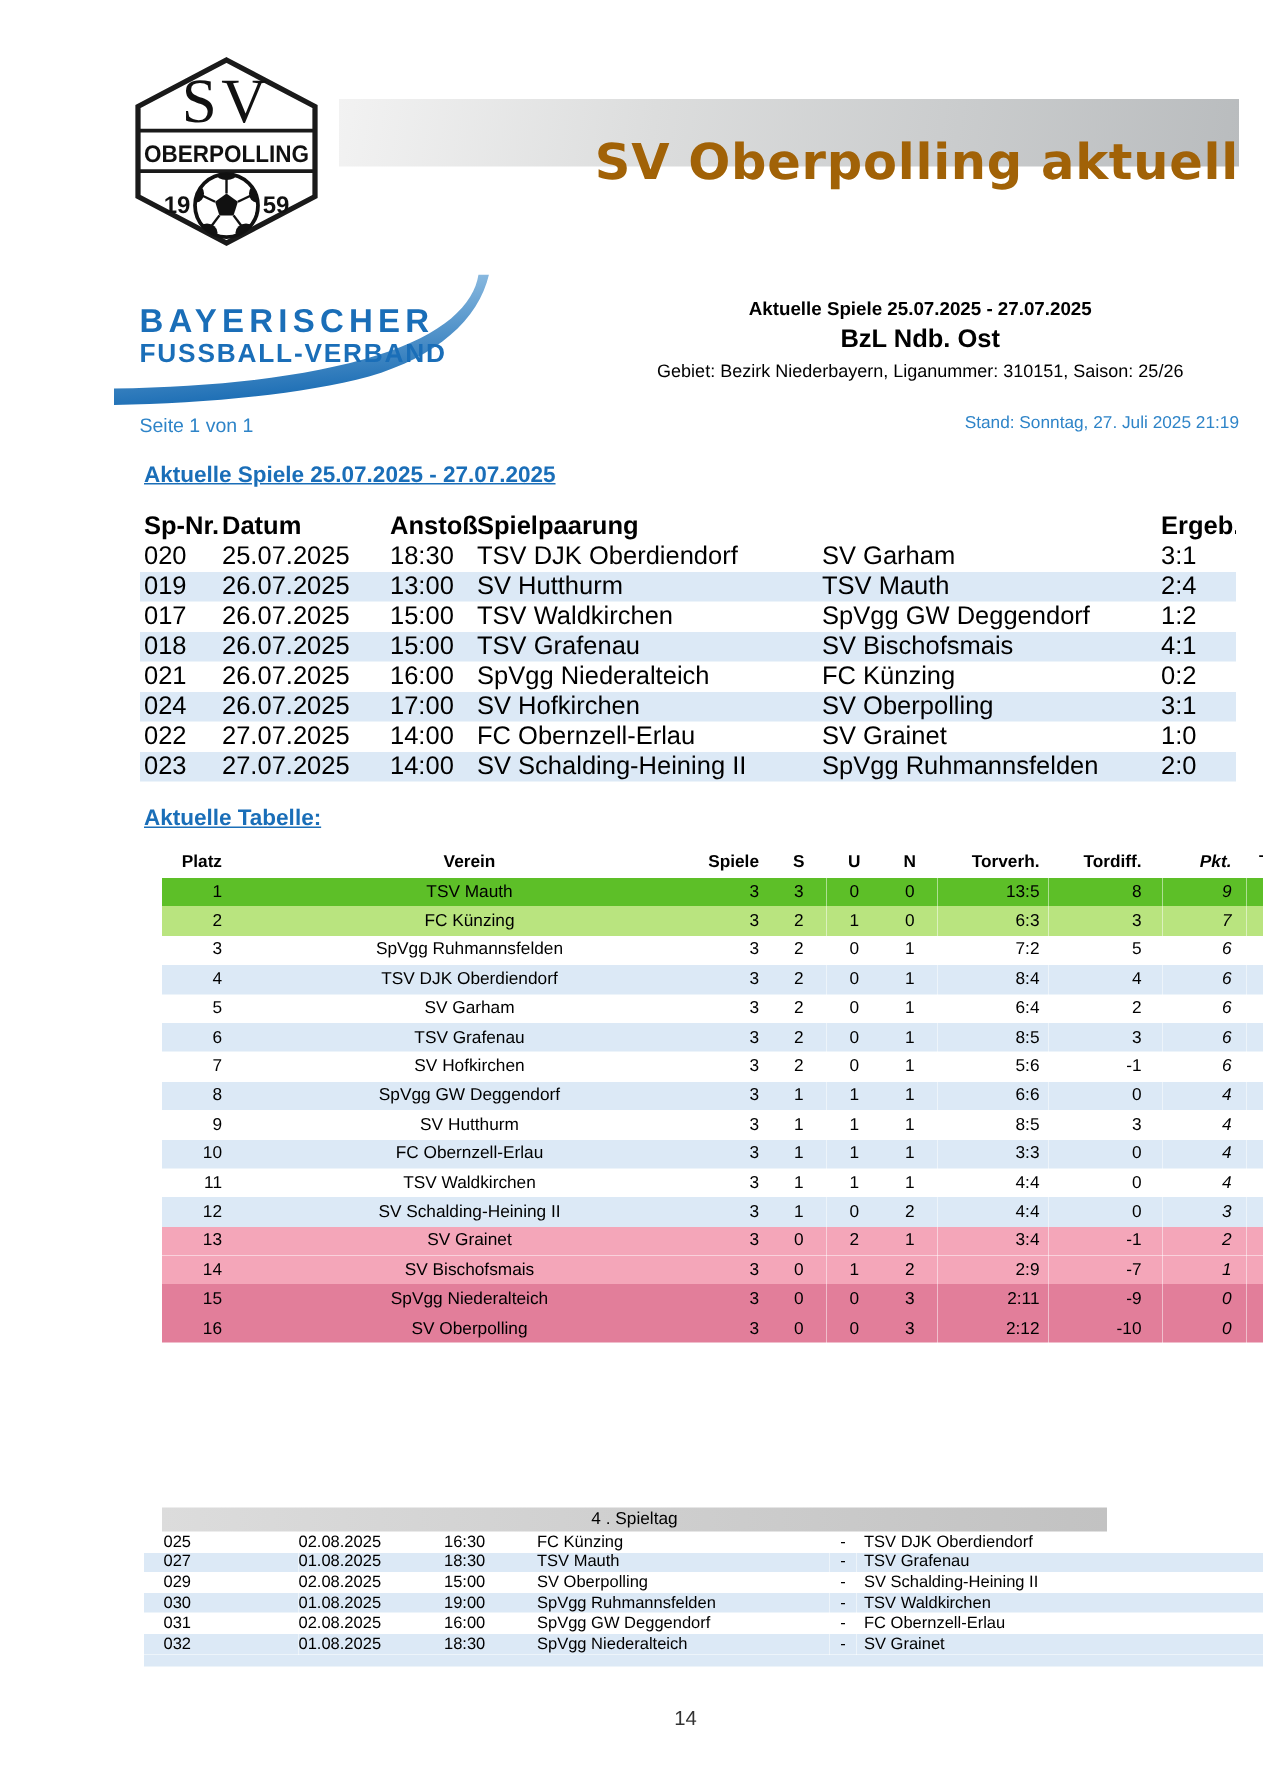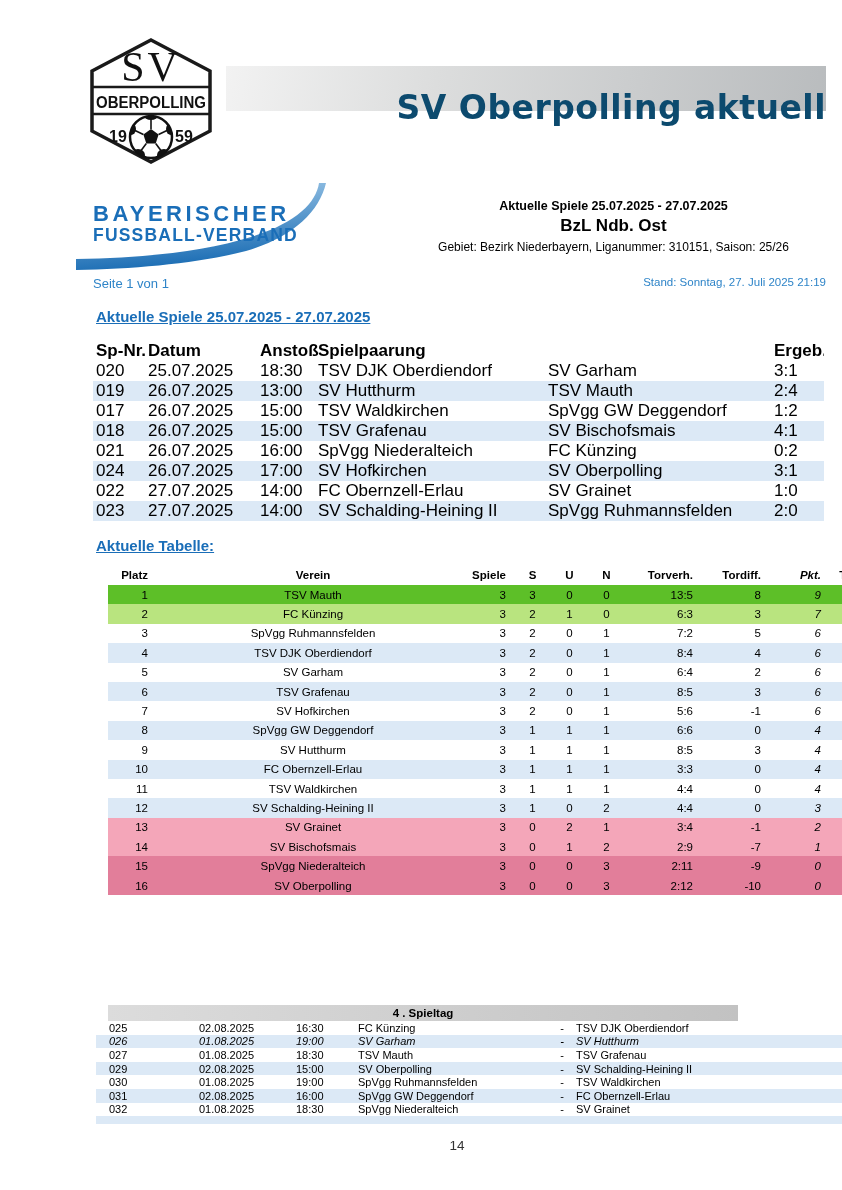--- a/index.html
+++ b/index.html
@@ -6,21 +6,21 @@
   .page{position:relative;width:842px;height:1190px;background:#fff;overflow:hidden;
         font-family:"Liberation Sans",sans-serif;color:#000;margin-left:36px;}
 
   
   .club-logo{position:absolute;left:52px;top:37px;width:126px;height:128px;}
 
   
   .masthead-bar{position:absolute;left:190px;top:66px;width:600px;height:45px;
     background:linear-gradient(100deg,#f2f2f2 0%,#dcdddd 35%,#b9bcbe 100%);}
   .masthead-title{position:absolute;top:88px;right:52px;font-family:"DejaVu Sans",sans-serif;
-    font-weight:800;font-size:33px;letter-spacing:.5px;color:#0c4a6e;}
+    font-weight:800;font-size:33px;letter-spacing:.5px;color:#a16207;}
 
   
   .bfv-block{position:absolute;left:40px;top:183px;width:762px;height:110px;}
   .bfv-swoosh{position:absolute;left:0;top:0;width:310px;height:92px;}
   .bfv-line1{position:absolute;left:17px;top:18px;color:#1a6eb8;font-weight:bold;
     font-size:22px;letter-spacing:3.5px;}
   .bfv-line2{position:absolute;left:17px;top:42px;color:#1a6eb8;font-weight:bold;
     font-size:17.5px;letter-spacing:1.2px;}
   .league-head{position:absolute;left:360px;top:16px;width:355px;text-align:center;}
   .league-head .t1{font-size:12.5px;font-weight:bold;}
@@ -61,21 +61,21 @@
   .z-top1{background:#5dbf28;} .z-top2{background:#b9e47f;}
   .z-blue{background:#dce9f6;} .z-white{background:#fff;}
   .z-rl{background:#f4a6b9;} .z-rd{background:#e27e9a;}
   .trend-up{color:#2e7d1e;font-weight:bold;}
   .trend-down{color:#9e1a1a;font-weight:bold;}
   .trend-dot{color:#111;font-size:10px;}
 
   
   .spieltag-bar{position:absolute;left:72px;top:1005px;width:630px;height:16px;
     background:linear-gradient(90deg,#dcdcdc,#c2c2c2);text-align:center;
-    font-size:11.5px;font-weight:bold;line-height:16px;}
+    font-size:11.5px;font-weight:normal;line-height:16px;}
   .fixtures{position:absolute;left:60px;top:1021px;width:725px;font-size:11px;}
   .fixtures td{height:13.6px;}
   .fixtures tbody tr:nth-child(even){background:#dce9f6;}
   .fx0{width:90px;padding-left:13px;} .fx1{width:95px;} .fx2{width:60px;padding-left:2px;}
   .fx3{width:195px;padding-left:2px;} .fx4{width:18px;text-align:center;}
   .fx5{width:267px;padding-left:5px;}
   .fixtures tr.it td{font-style:italic;}
   .fixtures tfoot td{height:8px;background:#dce9f6;}
 
   .page-number{position:absolute;left:0;top:1138px;width:842px;text-align:center;
@@ -439,28 +439,20 @@
   <table class="fixtures">
     <tbody>
         <tr>
           <td class="fx0">025</td>
           <td class="fx1">02.08.2025</td>
           <td class="fx2">16:30</td>
           <td class="fx3">FC Künzing</td>
           <td class="fx4">-</td>
           <td class="fx5">TSV DJK Oberdiendorf</td>
         </tr>
-        <tr class="it">
-          <td class="fx0">026</td>
-          <td class="fx1">01.08.2025</td>
-          <td class="fx2">19:00</td>
-          <td class="fx3">SV Garham</td>
-          <td class="fx4">-</td>
-          <td class="fx5">SV Hutthurm</td>
-        </tr>
         <tr>
           <td class="fx0">027</td>
           <td class="fx1">01.08.2025</td>
           <td class="fx2">18:30</td>
           <td class="fx3">TSV Mauth</td>
           <td class="fx4">-</td>
           <td class="fx5">TSV Grafenau</td>
         </tr>
         <tr>
           <td class="fx0">029</td>

